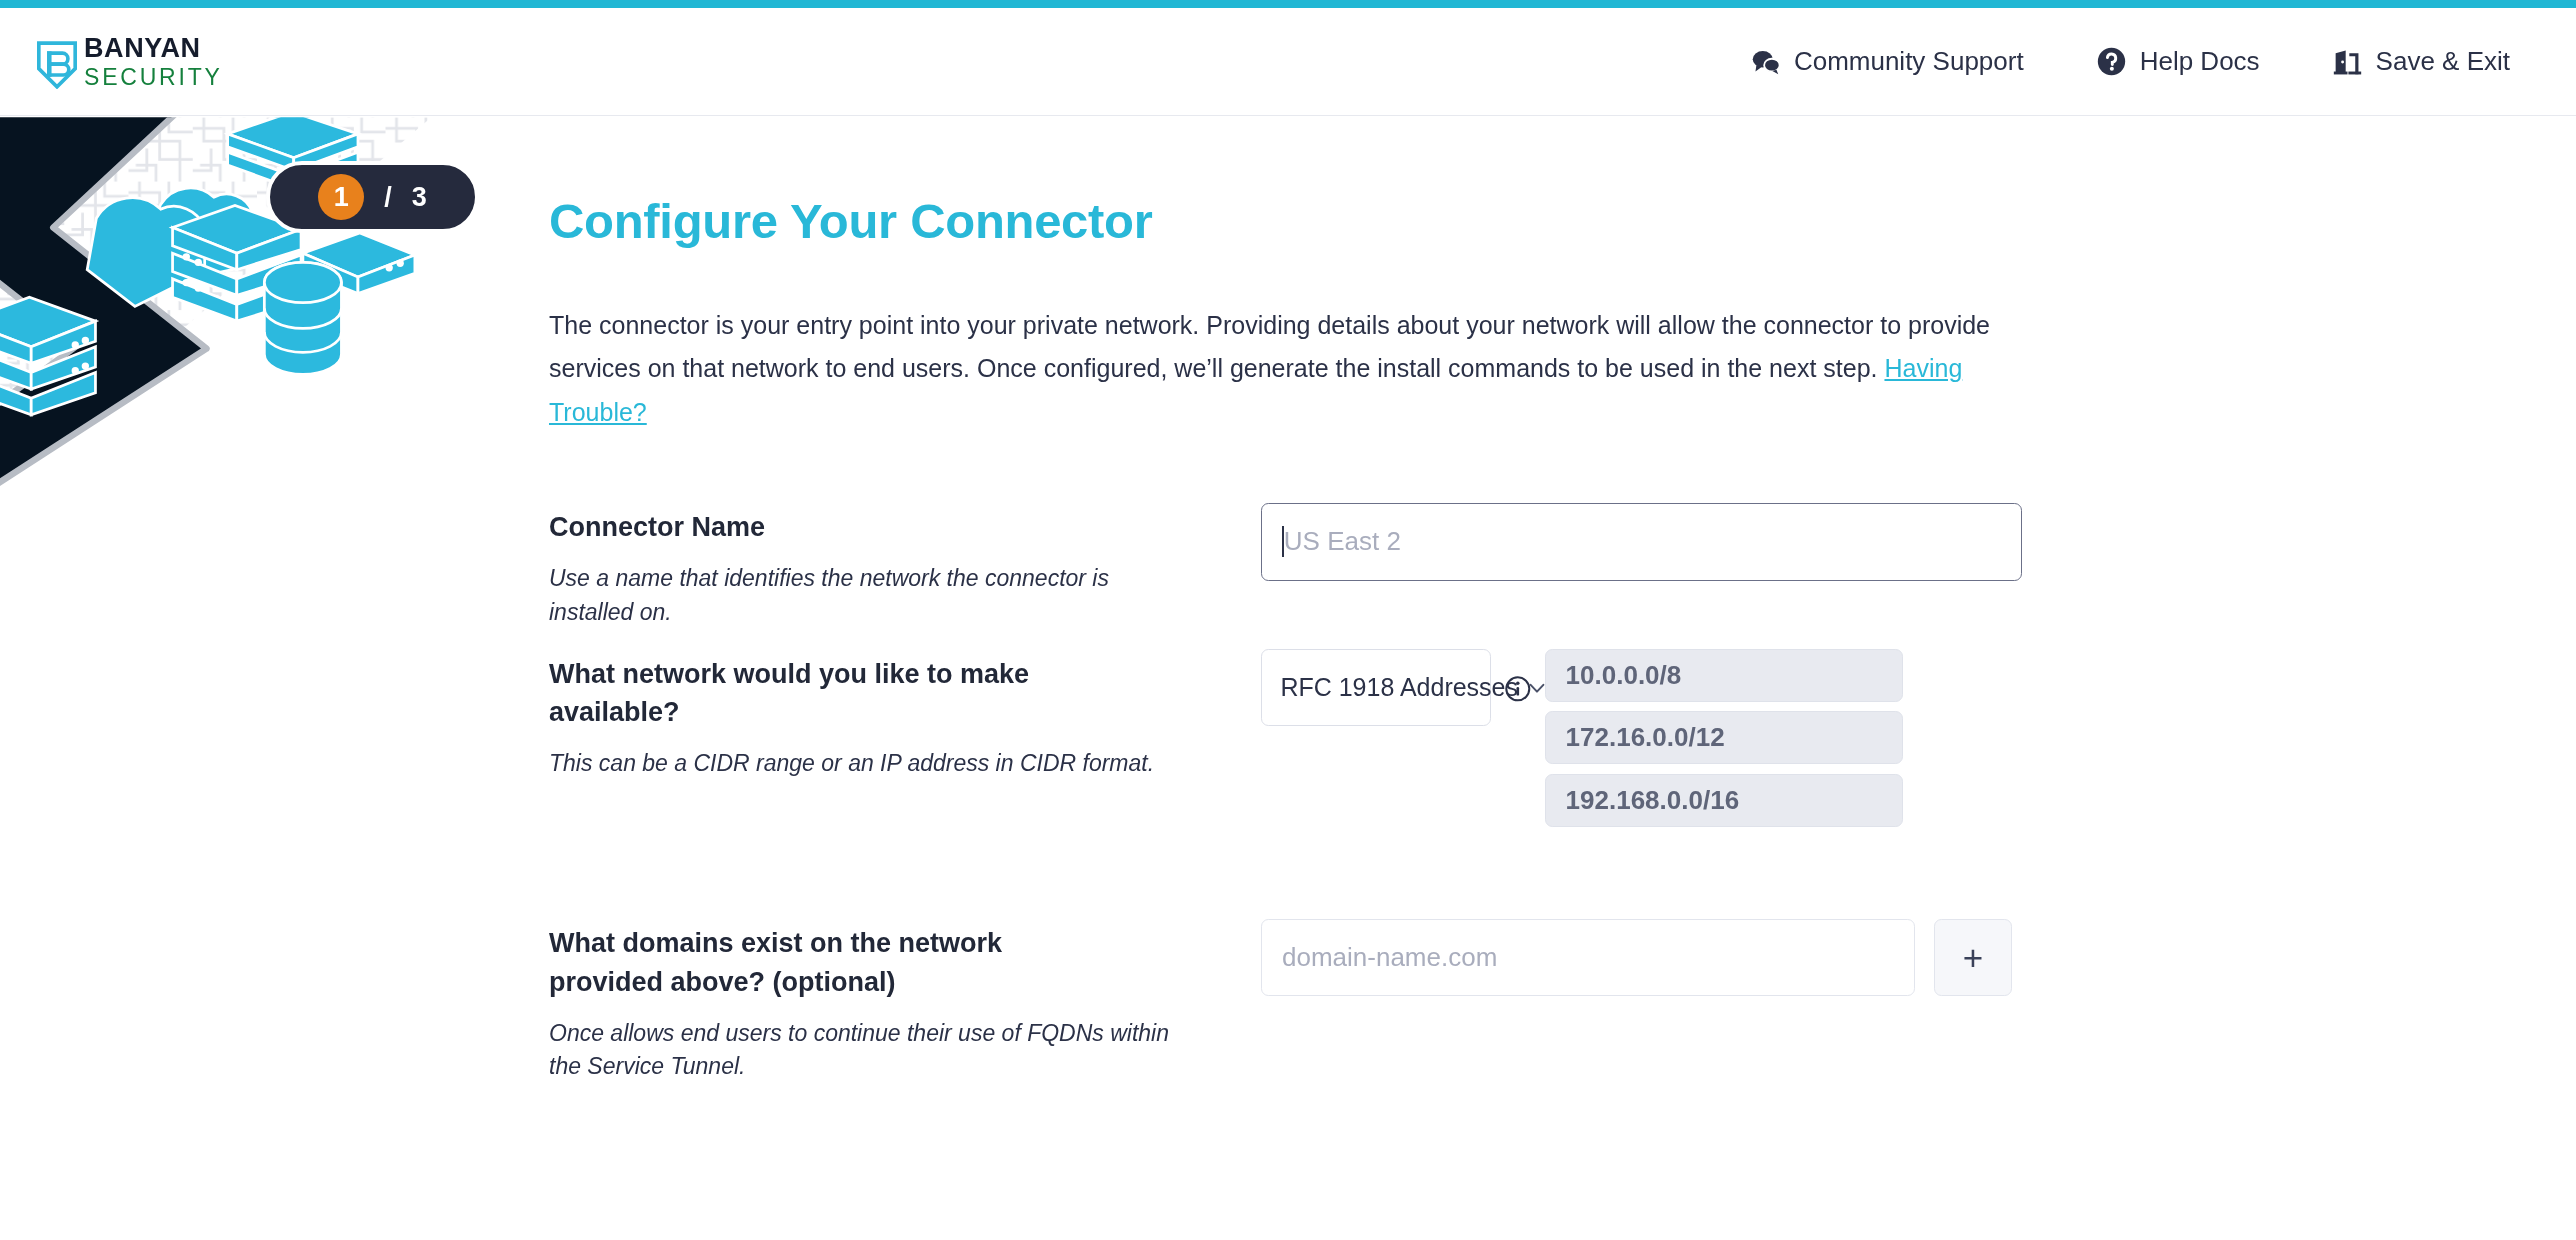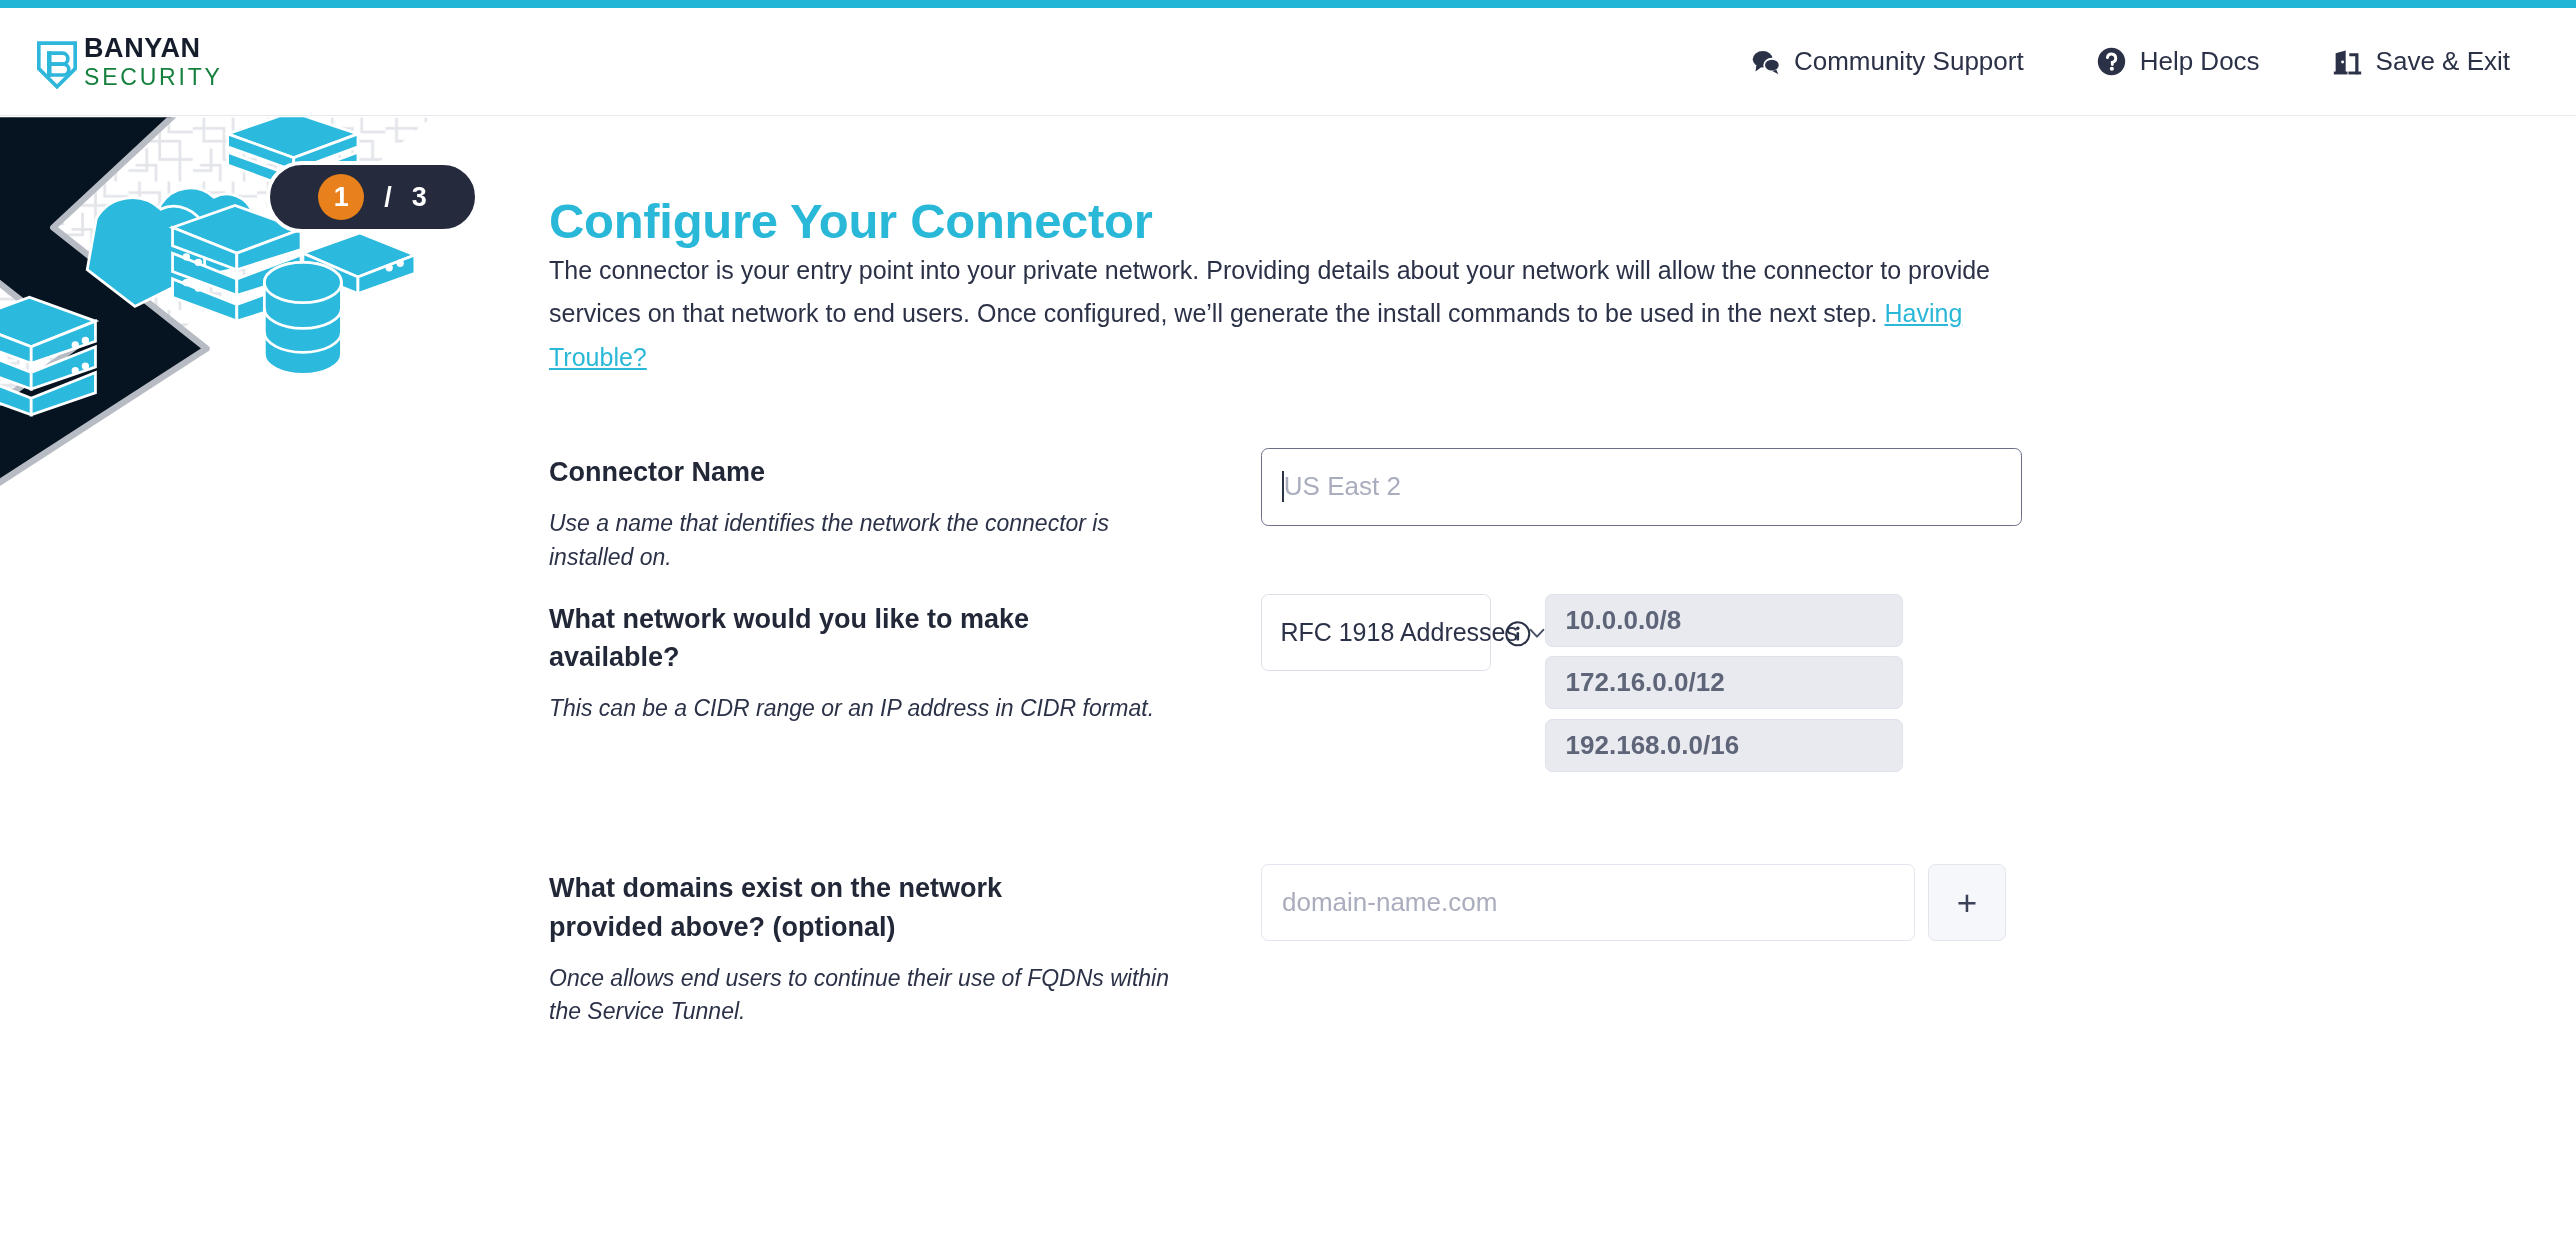--- a/index.html
+++ b/index.html
@@ -131,20 +131,21 @@
     top: 193px;
     left: 549px;
     width: 1975px;
   }
 
   .page-title {
     color: #29b8d8;
     font-size: 49px;
     font-weight: bold;
     letter-spacing: -0.3px;
+    margin-bottom: 55px;
   }
 
   .intro {
     color: #2b3147;
     font-size: 25px;
     line-height: 1.73;
     width: 1474px;
     margin-bottom: 69px;
   }
   .intro-link {
@@ -253,21 +254,21 @@
     padding: 0 20px;
     color: #5f6579;
     font-size: 26px;
     font-weight: bold;
   }
 
   
   .domain-field {
     display: flex;
     align-items: flex-start;
-    gap: 13px;
+    gap: 19px;
   }
   .input-plain {
     width: 654px;
     height: 77px;
     border: 1.8px solid #e2e5ed;
     border-radius: 7.3px;
     background: #ffffff;
     display: flex;
     align-items: center;
     padding: 0 20px;

